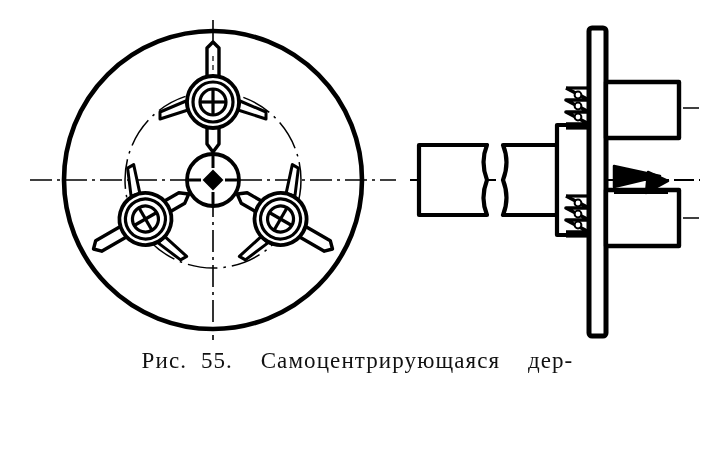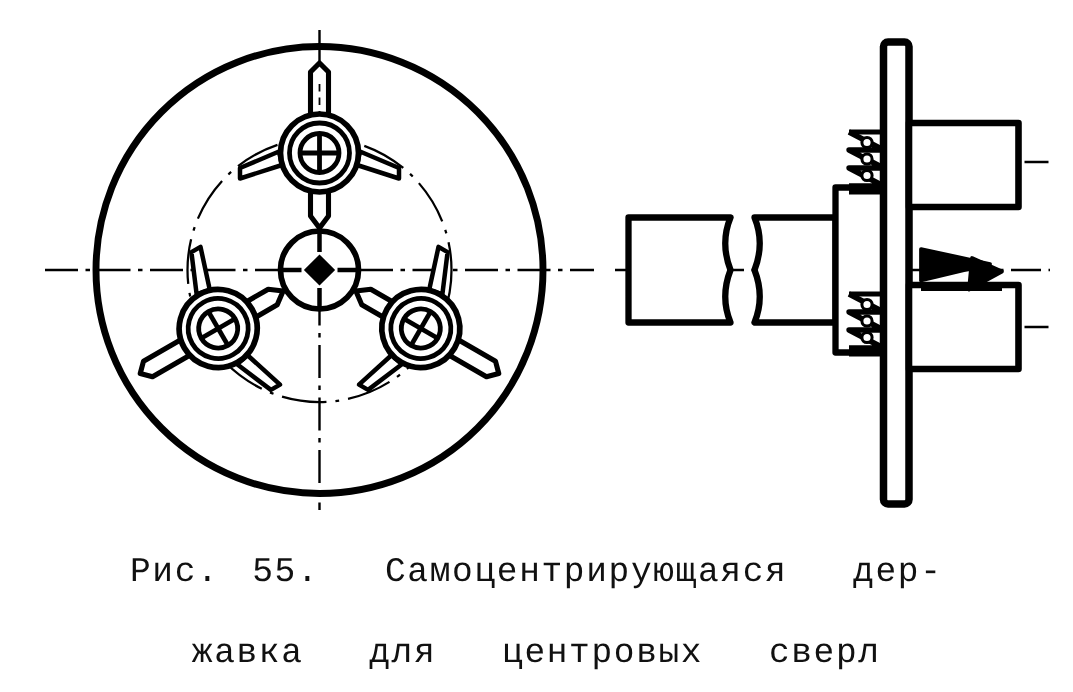--- a/index.html
+++ b/index.html
@@ -28,28 +28,27 @@
     display: block;
   }
   .caption-block {
     position: absolute;
     left: 0;
     top: 344px;
     width: 715px;
     text-align: center;
   }
   .caption-line {
-    font-family: Liberation Mono, monospace;
+    font-family: Liberation Serif, serif;
     font-size: 23px;
     color: #111111;
     letter-spacing: 1.1px;
     word-spacing: 7px;
     line-height: 34px;
     white-space: pre;
-    margin-top: 20px;
   }
 </style>
 </head>
 <body>
 
 <div id="figure-root">
 
   <svg id="drawing-svg" viewBox="0 0 715 461" xmlns="http://www.w3.org/2000/svg">
 
     <rect x="0" y="0" width="715" height="461" fill="#ffffff"></rect>
@@ -158,16 +157,15 @@
       <g>
         <path d="M 614 166 L 660 176 L 614 187 Z" fill="#000" stroke="#000" stroke-width="2.5" stroke-linejoin="round"></path>
         <path d="M 648 172 L 668 181 L 646 193 Z" fill="#000" stroke="#000" stroke-width="2.5" stroke-linejoin="round"></path>
         <line x1="614" y1="192" x2="668" y2="192" stroke="#000" stroke-width="4"></line>
       </g>
     </g>
   </svg>
 
   <div class="caption-block">
     <div class="caption-line">Рис. 55.  Самоцентрирующаяся  дер-</div>
-    <div class="caption-line">жавка  для  центровых  сверл</div>
   </div>
 
 </div>
 
 </body></html>

